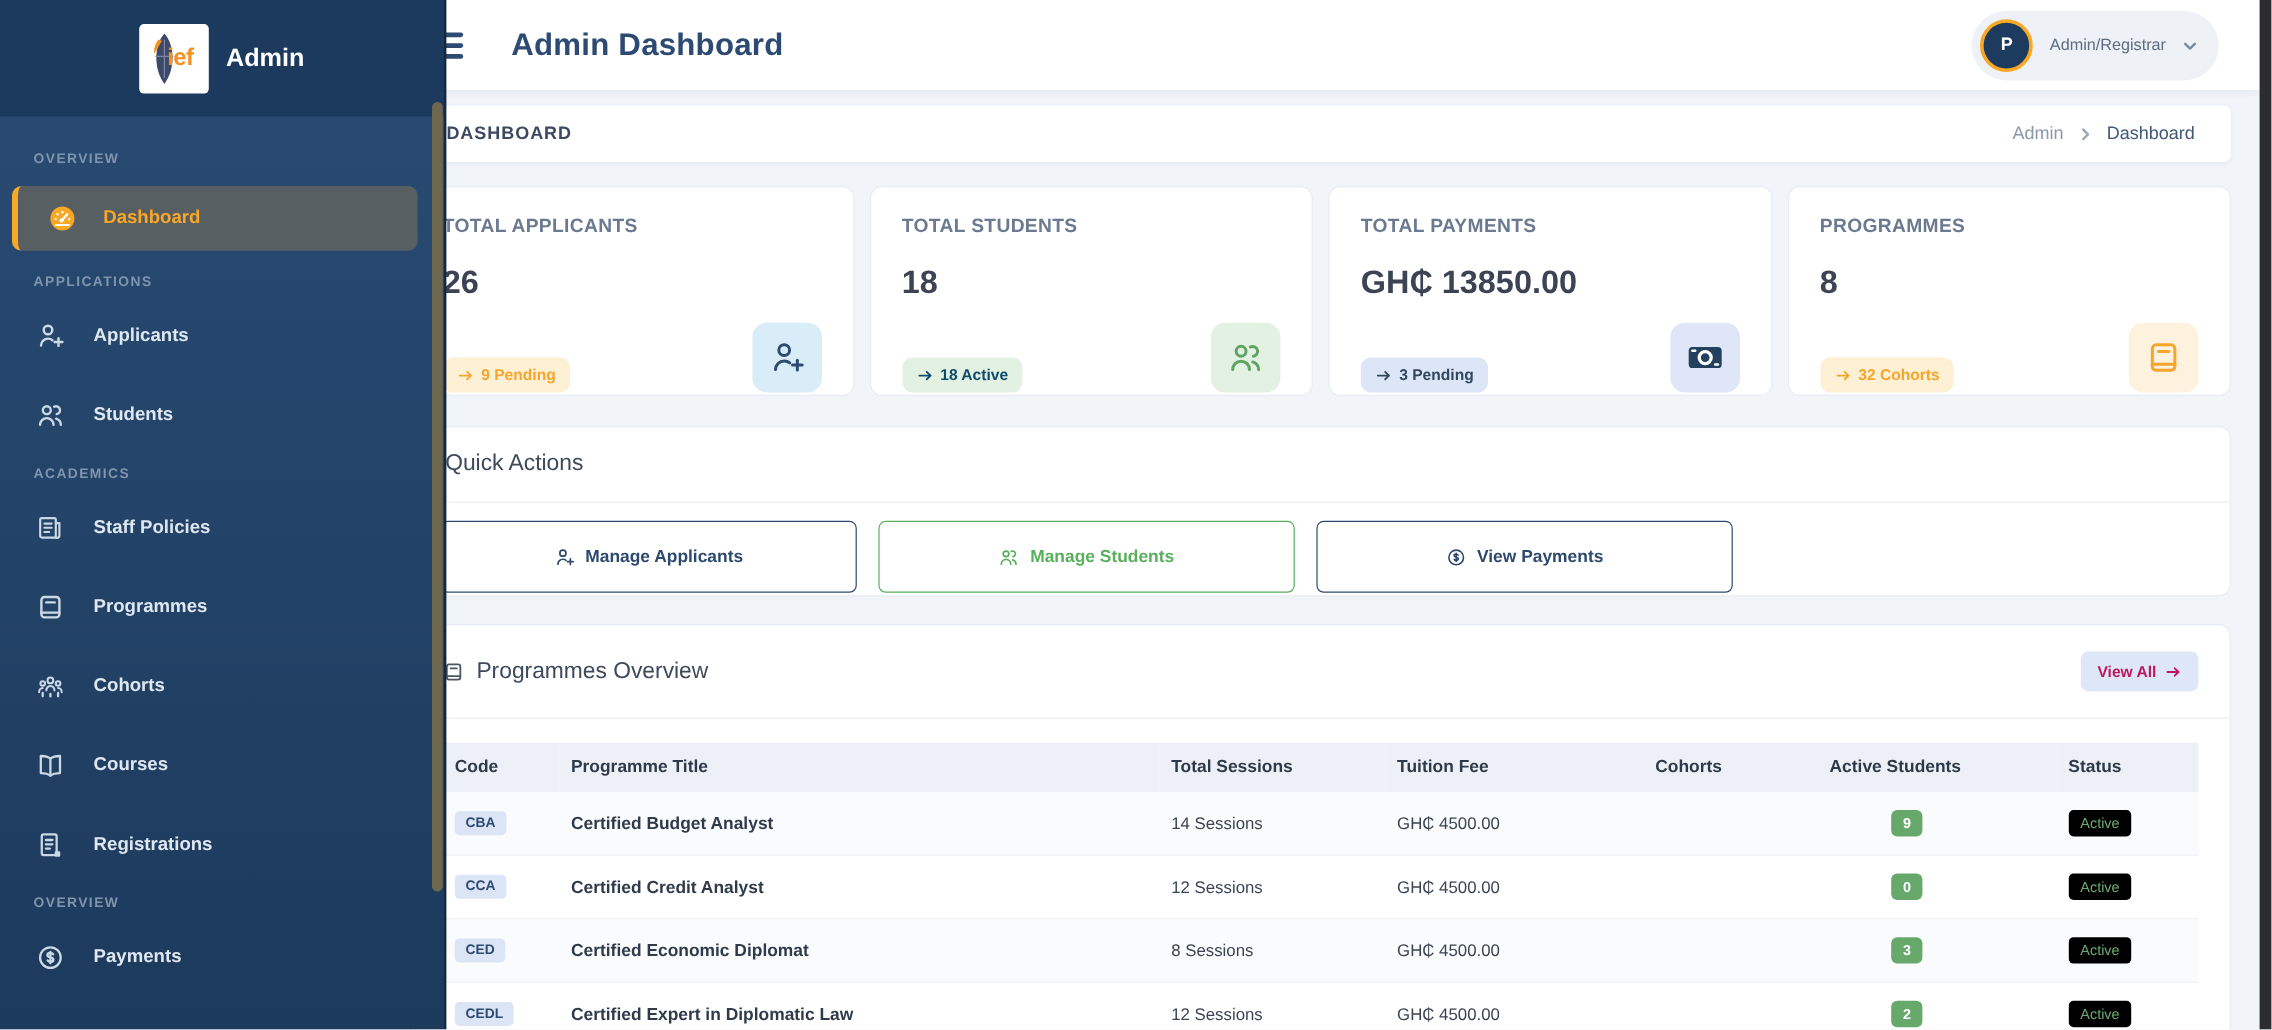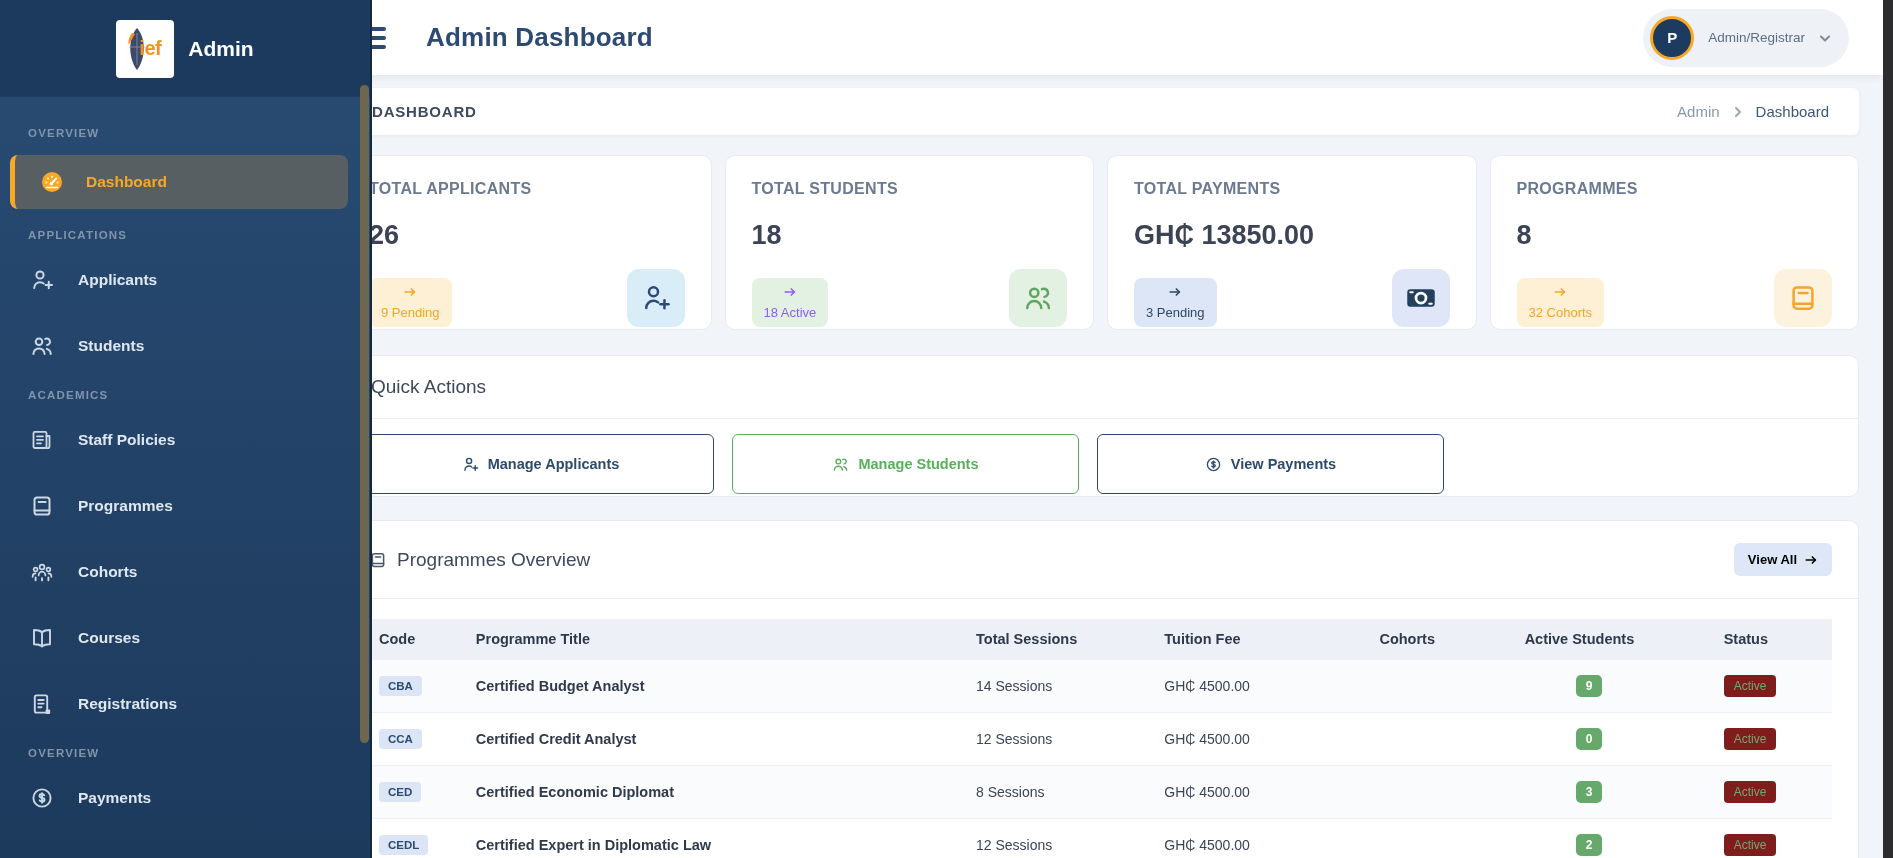--- a/index.html
+++ b/index.html
@@ -51,24 +51,24 @@
   .crumb-trail { display:flex; align-items:center; gap:10px; font-size:15px; }
   .crumb-parent { color:#8a98ab; cursor:pointer; }
   .crumb-current { color:#3f5878; cursor:pointer; }
 
   
   .stats-grid { display:grid; grid-template-columns:repeat(4,1fr); gap:13px; margin-bottom:25px; }
   .stat-card { background:#ffffff; border:1px solid #e7ecf2; border-radius:10px; height:175px; padding:24px 26px 22px; }
   .stat-label { color:#6b7a90; font-size:16px; font-weight:600; letter-spacing:0.3px; }
   .stat-value { color:#3b4354; font-size:27px; font-weight:600; margin-top:22px; }
   .stat-bottom { display:flex; justify-content:space-between; align-items:flex-end; margin-top:18px; }
-  .stat-badge { display:inline-flex; align-items:center; gap:6px; font-size:13px; font-weight:400;
-    padding:7px 12px; border-radius:8px;flex-direction:column; }
+  .stat-badge { display:inline-flex; align-items:center; gap:6px; font-size:13px; font-weight:700;
+    padding:7px 12px; border-radius:8px; }
   .badge-orange { background:#fdf0d4; color:#f5a52c; }
-  .badge-green  { background:#e3f1e2; color:#8b5cf6; }
+  .badge-green  { background:#e3f1e2; color:#0c4a6e; }
   .badge-navy   { background:#dde6f7; color:#31475f; }
   .tile { width:58px; height:58px; border-radius:12px; display:flex; align-items:center; justify-content:center; }
   .tile svg { width:30px; height:30px; }
   .tile-blue     { background:#d8edf7; color:#2d4a73; }
   .tile-green    { background:#e3f1e3; color:#5fa463; }
   .tile-lavender { background:#dee6f8; color:#24405f; }
   .tile-cream    { background:#fdf2dd; color:#f5a52c; }
 
   
   .panel { background:#ffffff; border:1px solid #e7ecf2; border-radius:10px; }
@@ -79,39 +79,39 @@
   .qa-btn { width:347px; height:60px; background:#ffffff; border-radius:6px; display:flex; align-items:center;
     justify-content:center; gap:9px; font-size:14.5px; font-weight:600; cursor:pointer; }
   .qa-btn svg { width:17px; height:17px; }
   .qa-navy  { border:1.5px solid #2d4a6e; color:#2d4a6e; }
   .qa-green { border:1.5px solid #58b05c; color:#58b05c; }
 
   
   .po-head { padding:22px 26px; border-bottom:1px solid #e9edf2; display:flex; align-items:center; justify-content:space-between; }
   .po-title-wrap { display:flex; align-items:center; gap:10px; color:#3e4a5c; }
   .po-title-wrap svg { width:18px; height:18px; color:#4a5668; }
-  .view-all-btn { background:#dde7f8; color:#000000; border:none; font-size:13px; font-weight:600;
+  .view-all-btn { background:#dde7f8; color:#be185d; border:none; font-size:13px; font-weight:600;
     padding:9px 14px; border-radius:6px; display:inline-flex; align-items:center; gap:7px; cursor:pointer;
     font-family:inherit; }
   .po-table-wrap { padding:20px 26px 0; }
   table { width:100%; border-collapse:collapse; }
   thead tr { background:#edf1f7; }
   th { text-align:left; font-size:14.5px; font-weight:bold; color:#2e3949; padding:12px 10px; }
   th.c-code{width:90px;margin-left:29px;} th.c-title{width:465px;} th.c-sess{width:175px;} th.c-fee{width:200px;}
   th.c-coh{width:135px;} th.c-act{width:185px;} th.c-status{width:110px;}
   tbody tr { border-top:1px solid #eef1f5; }
   tbody tr.striped { background:#fafbfc; }
   td { padding:15px 10px; font-size:14px; color:#3a4454; vertical-align:middle; }
   .code-badge { display:inline-block; background:#dbe5f5; color:#2d4a73; font-size:11.5px; font-weight:bold;
     padding:4px 9px; border-radius:4px; }
   .prog-title { font-weight:600; color:#2f3a4a; font-size:14.5px; }
   .count-pill { display:inline-block; background:#66a96b; color:#ffffff; font-size:12px; font-weight:bold;
     padding:4px 10px; border-radius:5px; }
   td.center-cell { text-align:center; padding-right:60px; }
-  .status-badge { display:inline-block; background:#7f1d1d; color:#6cab70; font-size:12px;
+  .status-badge { display:inline-block; background:#000000; color:#6cab70; font-size:12px;
     padding:4px 10px; border-radius:4px; }
 </style>
 </head>
 <body>
 
 <svg width="0" height="0" style="position:absolute">
   <defs>
     <g id="i-person-plus" fill="none" stroke="currentColor" stroke-width="2" stroke-linecap="round" stroke-linejoin="round">
       <circle cx="10" cy="7" r="3.6"></circle>
         <path d="M4.2 20c0-3.2 2.6-5.8 5.8-5.8 1.4 0 2.7.5 3.7 1.3"></path>

